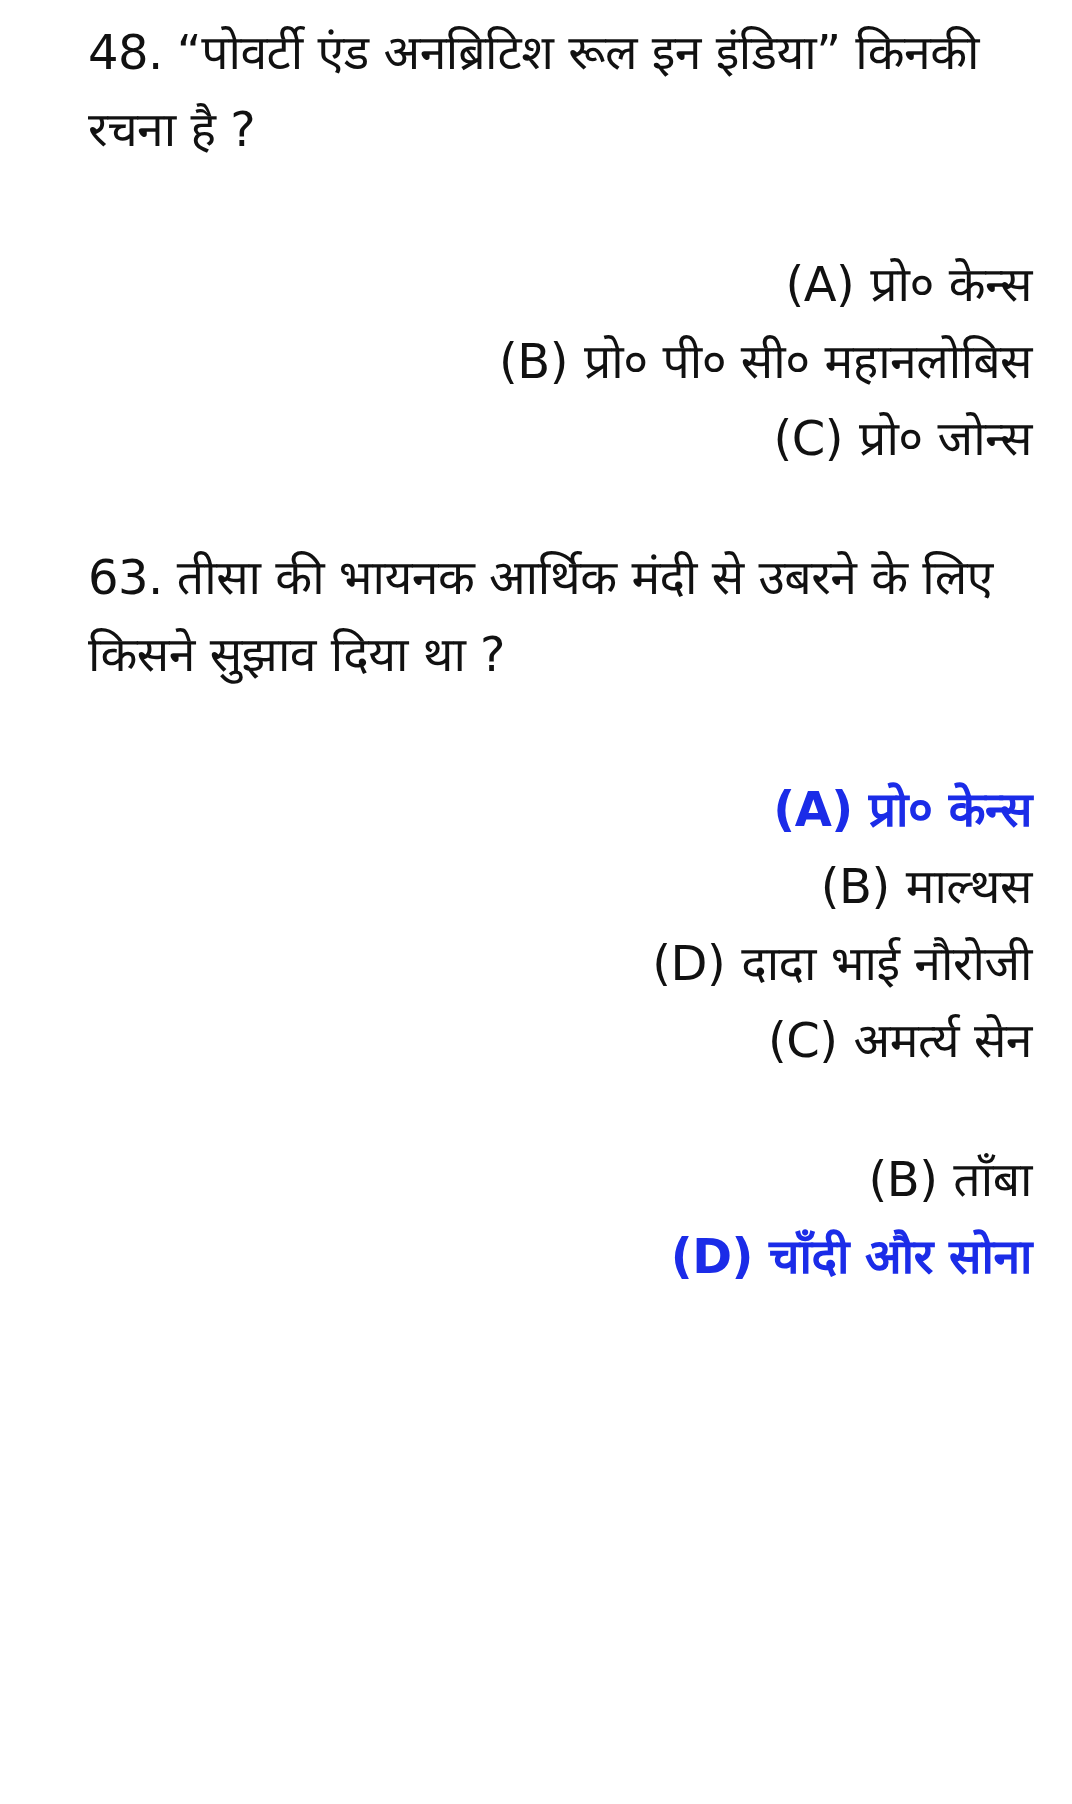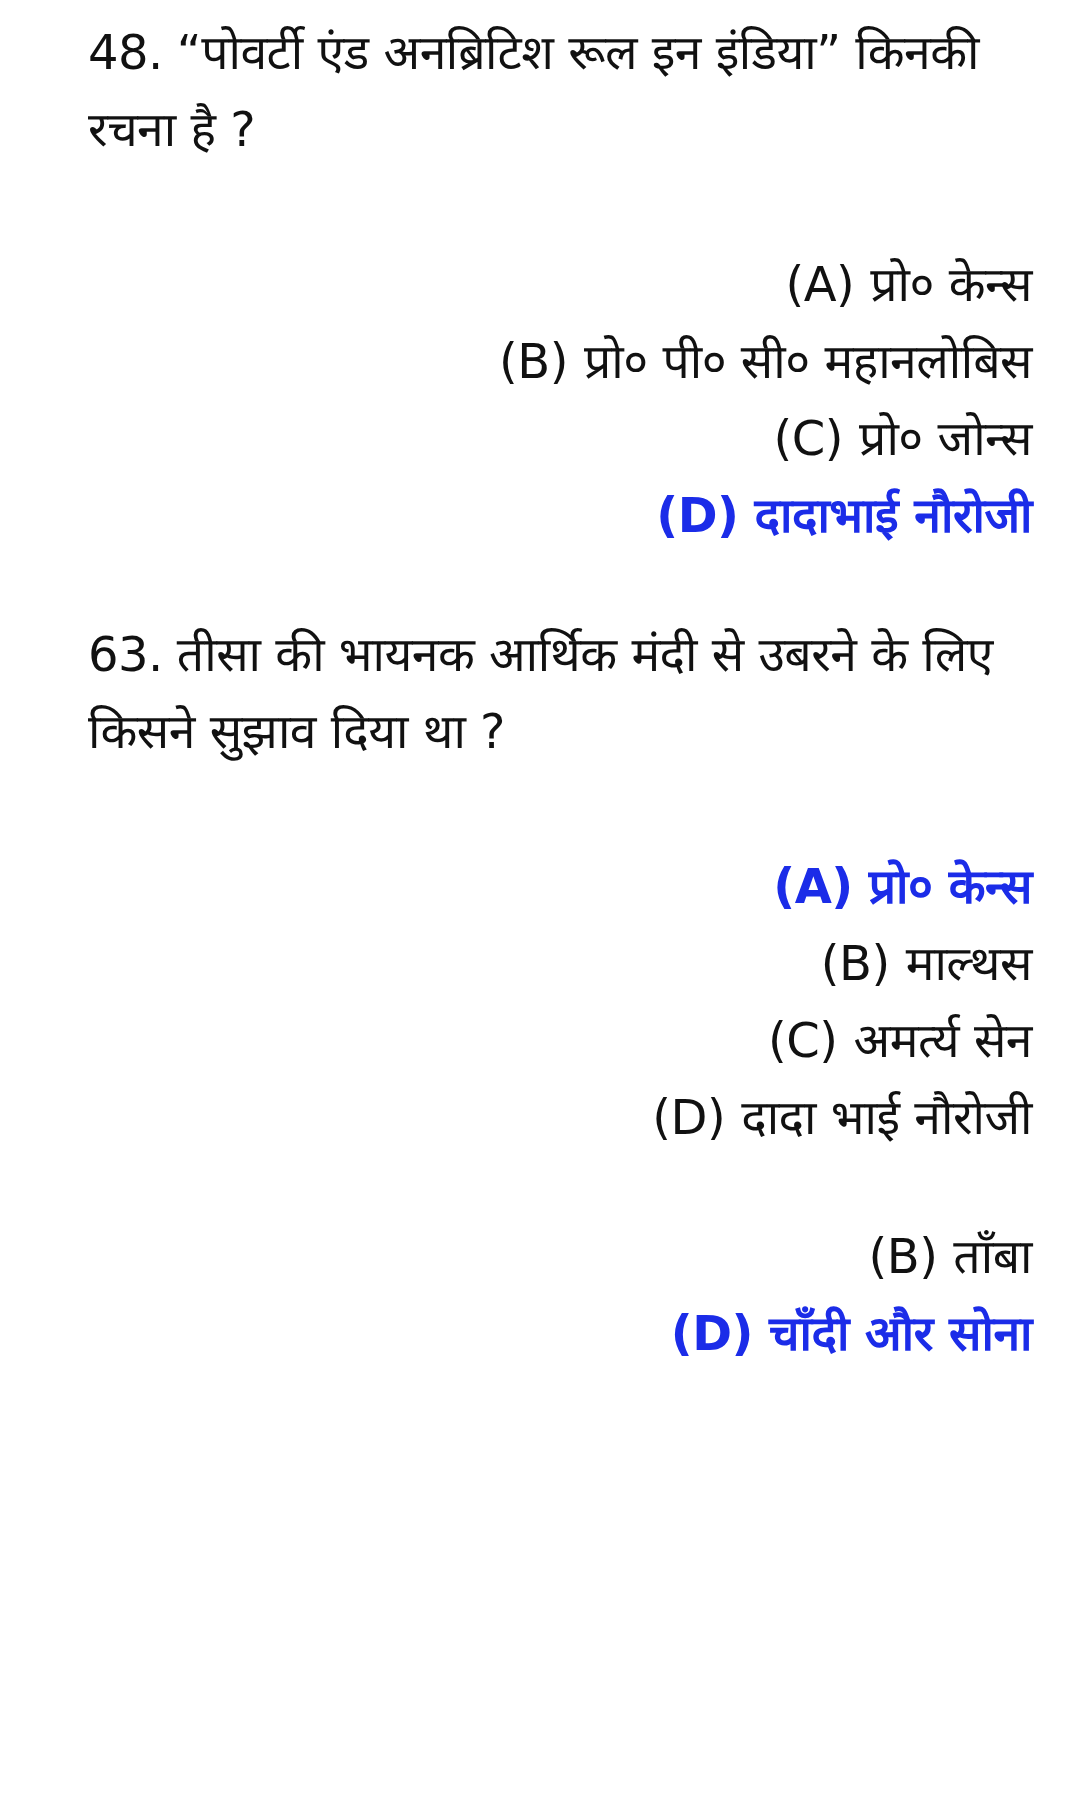--- a/index.html
+++ b/index.html
@@ -37,31 +37,30 @@
 <body>
 
 <div class="page">
 
   <section class="qa-block">
     <p class="question"><span class="q-number">48.</span><span class="q-text">“पोवर्टी एंड अनब्रिटिश रूल इन इंडिया” किनकी रचना है ?</span></p>
     <div class="options">
       <p class="option"><span class="opt-letter">(A)</span><span class="opt-text">प्रो० केन्स</span></p>
       <p class="option"><span class="opt-letter">(B)</span><span class="opt-text">प्रो० पी० सी० महानलोबिस</span></p>
       <p class="option"><span class="opt-letter">(C)</span><span class="opt-text">प्रो० जोन्स</span></p>
-      <p class="option correct"><span class="opt-letter">(D)</span><span class="opt-text">दादाभाई नौरोजी</span></p>
     </div>
   </section>
 
   <section class="qa-block">
     <p class="question"><span class="q-number">63.</span><span class="q-text">तीसा की भायनक आर्थिक मंदी से उबरने के लिए किसने सुझाव दिया था ?</span></p>
     <div class="options">
       <p class="option correct"><span class="opt-letter">(A)</span><span class="opt-text">प्रो० केन्स</span></p>
       <p class="option"><span class="opt-letter">(B)</span><span class="opt-text">माल्थस</span></p>
+      <p class="option"><span class="opt-letter">(D)</span><span class="opt-text">दादा भाई नौरोजी</span></p>
       <p class="option"><span class="opt-letter">(C)</span><span class="opt-text">अमर्त्य सेन</span></p>
-      <p class="option"><span class="opt-letter">(D)</span><span class="opt-text">दादा भाई नौरोजी</span></p>
     </div>
   </section>
 
   <section class="qa-block">
     <div class="options">
       <p class="option"><span class="opt-letter">(B)</span><span class="opt-text">ताँबा</span></p>
       <p class="option correct"><span class="opt-letter">(D)</span><span class="opt-text">चाँदी और सोना</span></p>
     </div>
   </section>
 

